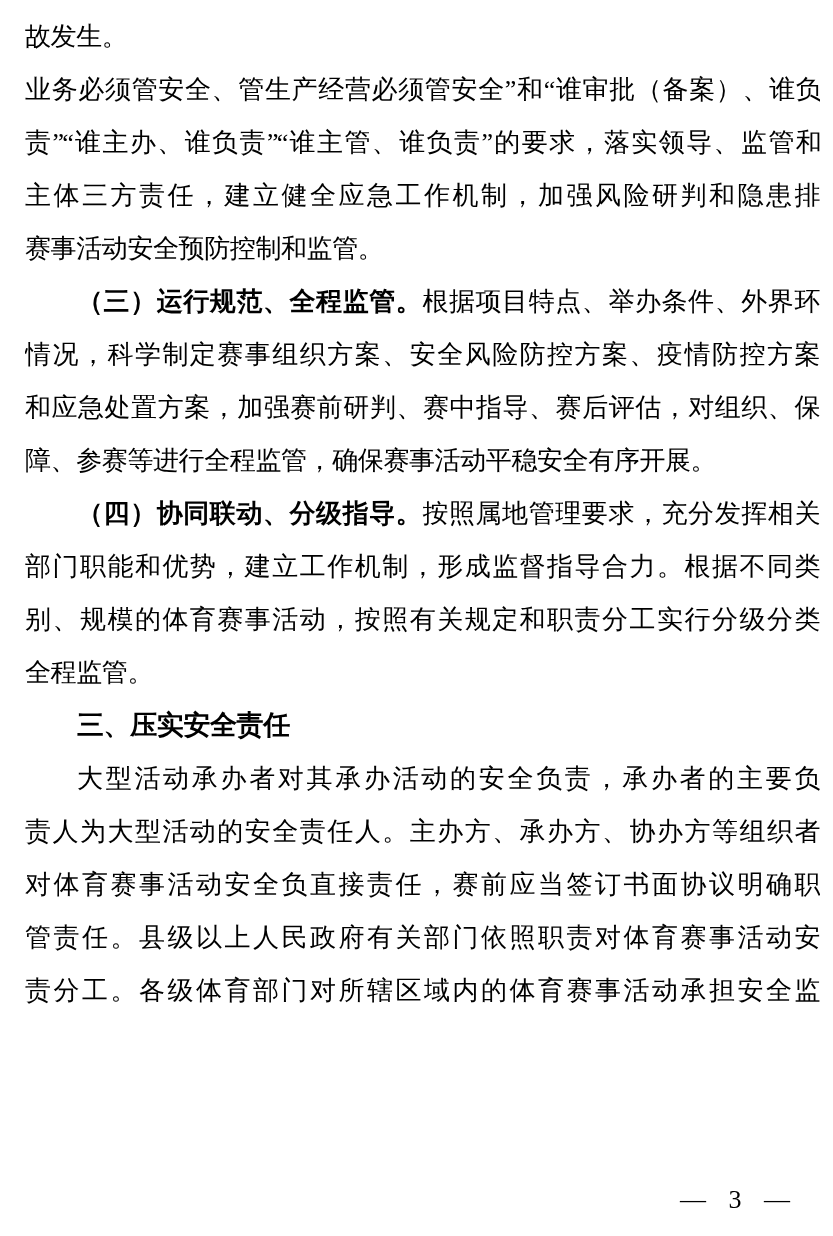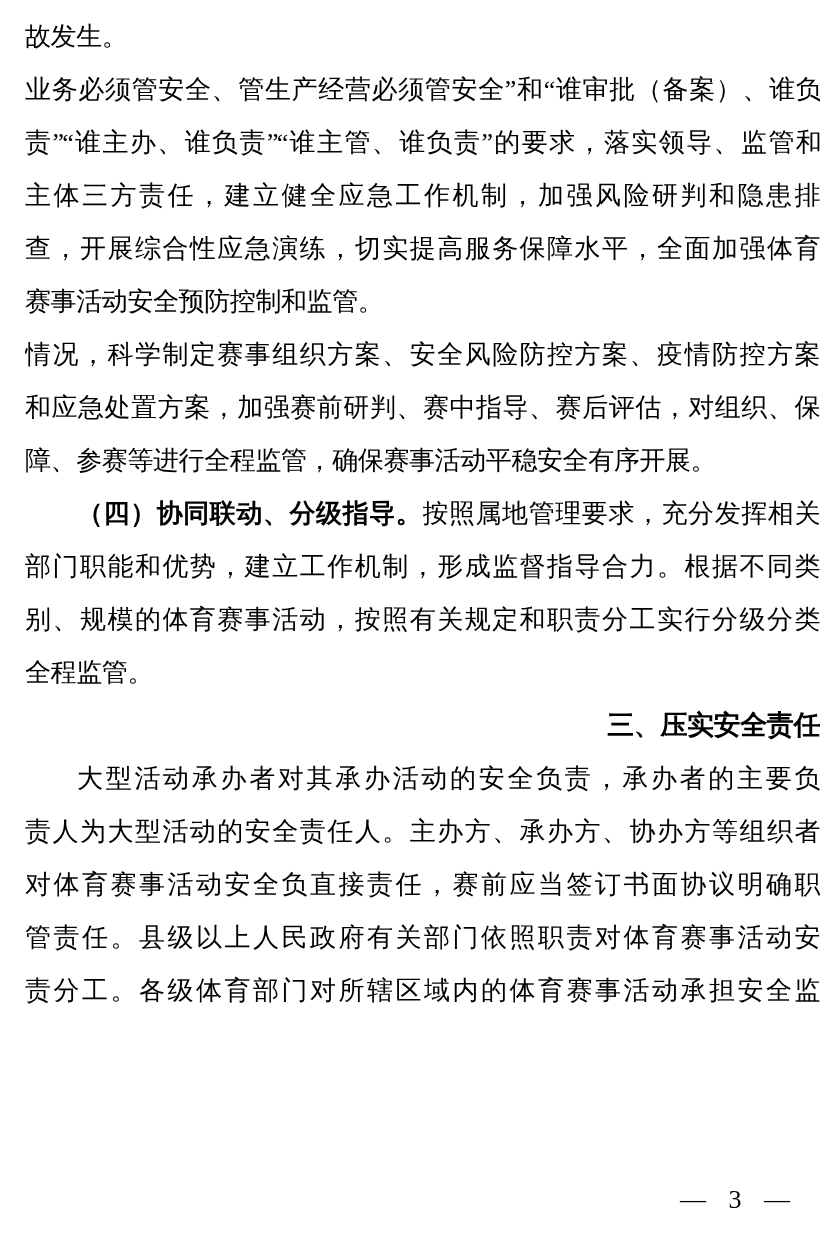--- a/index.html
+++ b/index.html
@@ -24,21 +24,21 @@
     font-size: 26px;
     letter-spacing: -0.4px;
     overflow: hidden;
     text-align: left;
   }
   .fill {
     text-align: justify;
     text-align-last: justify;
     text-justify: inter-character;
   }
-  .indent { text-indent: 52px; text-align: right; }
+  .indent { text-indent: 52px; }
   .tight { letter-spacing: -1.8px; }
   .subhead { font-weight: bold; }
   .section {
     font-family: "Liberation Sans", "DejaVu Sans", sans-serif;
     font-weight: bold;
     font-size: 27px;
   }
   .pagenum {
     position: absolute;
     top: 1184px;
@@ -54,23 +54,23 @@
 
 <div class="page">
   <div class="content">
 
     <div class="line">故发生。</div>
 
 
     <div class="line fill tight">业务必须管安全、管生产经营必须管安全”和“谁审批（备案）、谁负</div>
     <div class="line fill tight">责”“谁主办、谁负责”“谁主管、谁负责”的要求，落实领导、监管和</div>
     <div class="line fill">主体三方责任，建立健全应急工作机制，加强风险研判和隐患排</div>
-    <div class="line fill">查，开展综合性应急演练，切实提高服务保障水平，全面加强体育</div>
     <div class="line">赛事活动安全预防控制和监管。</div>
 
+    <div class="line fill indent"><span class="subhead">（三）运行规范、全程监管。</span><span>根据项目特点、举办条件、外界环</span></div>
 
     <div class="line fill">情况，科学制定赛事组织方案、安全风险防控方案、疫情防控方案</div>
     <div class="line fill">和应急处置方案，加强赛前研判、赛中指导、赛后评估，对组织、保</div>
     <div class="line">障、参赛等进行全程监管，确保赛事活动平稳安全有序开展。</div>
 
     <div class="line fill indent"><span class="subhead">（四）协同联动、分级指导。</span><span>按照属地管理要求，充分发挥相关</span></div>
 
     <div class="line fill">部门职能和优势，建立工作机制，形成监督指导合力。根据不同类</div>
     <div class="line fill">别、规模的体育赛事活动，按照有关规定和职责分工实行分级分类</div>
     <div class="line">全程监管。</div>

